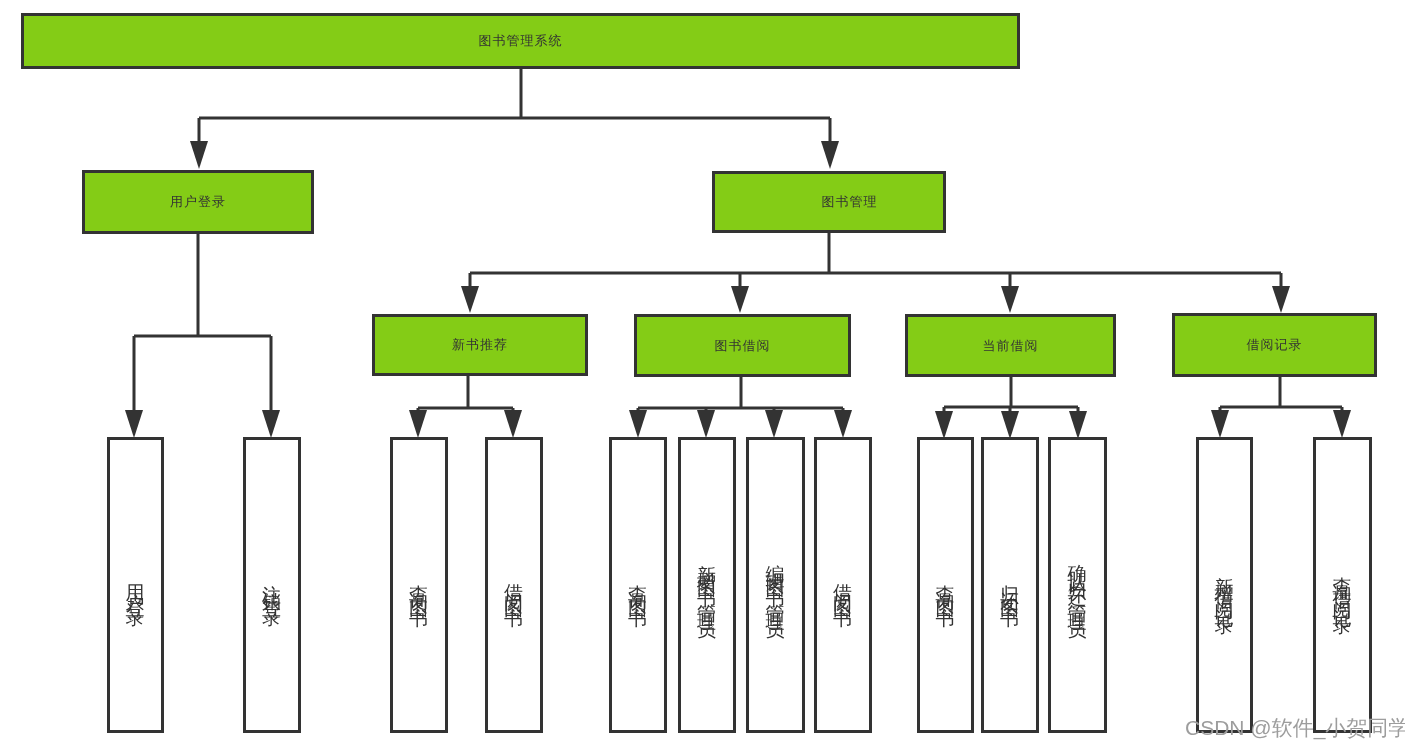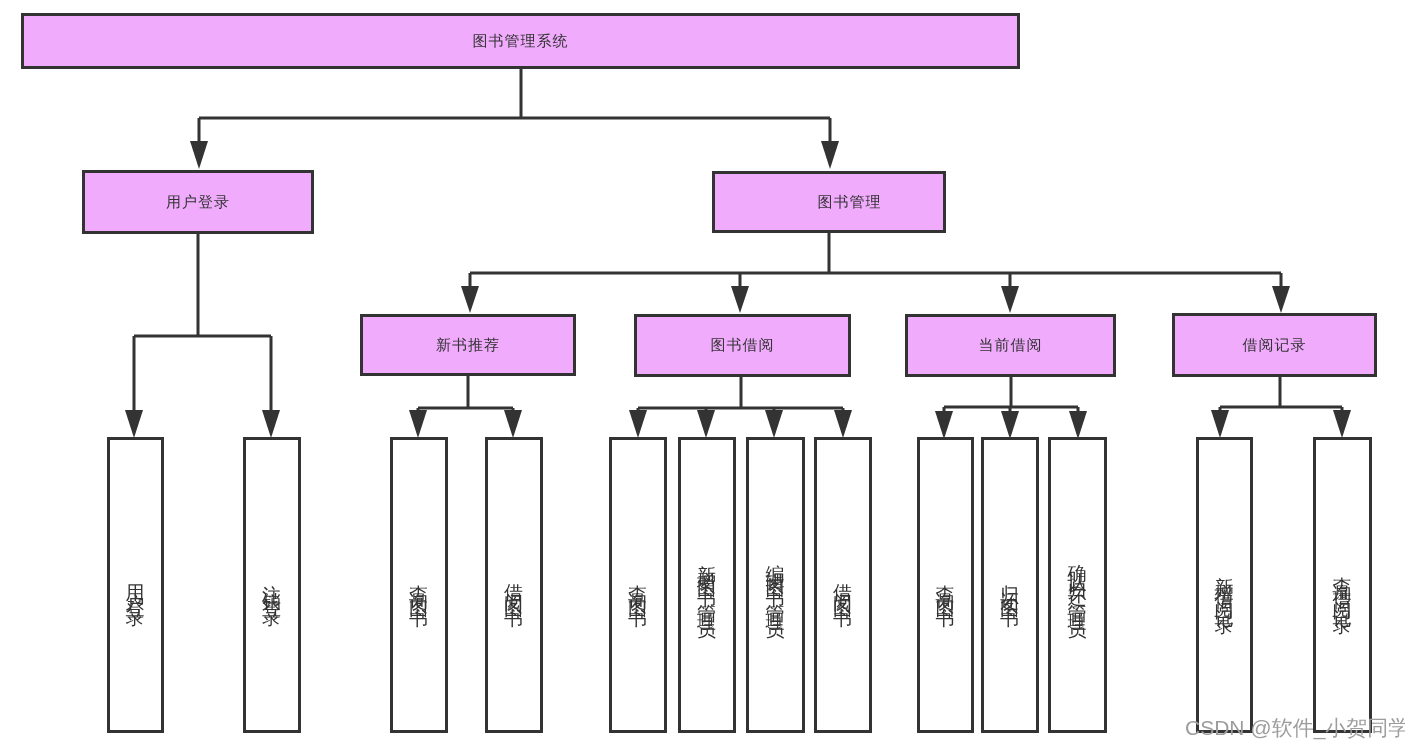--- a/index.html
+++ b/index.html
@@ -14,26 +14,26 @@
   #wires {
     position: absolute;
     left: 0; top: 0;
     width: 1405px; height: 747px;
     pointer-events: none;
   }
   .hnode {
     position: absolute;
     box-sizing: border-box;
     border: 3px solid #333333;
-    background: #f0abfc;
+    background: #84cc16;
     color: #333333;
     display: flex;
     align-items: center;
     justify-content: center;
-    font-size: 15px;
+    font-size: 13px;
     letter-spacing: 1px;
     white-space: nowrap;
   }
   .vleaf {
     position: absolute;
     box-sizing: border-box;
     border: 3px solid #333333;
     background: #ffffff;
     color: #333333;
     display: flex;
@@ -108,21 +108,21 @@
       <polygon points="1220,438 1211,410 1229,410"></polygon>
       <polygon points="1342,438 1333,410 1351,410"></polygon>
     </g>
   </svg>
 
   <div class="hnode" style="left:21px; top:13px; width:999px; height:56px;">图书管理系统</div>
 
   <div class="hnode" style="left:82px; top:170px; width:232px; height:64px;">用户登录</div>
   <div class="hnode" style="left:712px; top:171px; width:234px; height:62px;padding-left:41px;">图书管理</div>
 
-  <div class="hnode" style="left:360px; top:314px; width:216px; height:62px;">新书推荐</div>
+  <div class="hnode" style="left:372px; top:314px; width:216px; height:62px;">新书推荐</div>
   <div class="hnode" style="left:634px; top:314px; width:217px; height:63px;font-family:Liberation Serif, serif;">图书借阅</div>
   <div class="hnode" style="left:905px; top:314px; width:211px; height:63px;">当前借阅</div>
   <div class="hnode" style="left:1172px; top:313px; width:205px; height:64px;">借阅记录</div>
 
   <div class="vleaf" style="left:107px; width:57px;">
     <span>用户登录</span>
   </div>
   <div class="vleaf" style="left:243px; width:58px;">
     <span>注销登录</span>
   </div>

